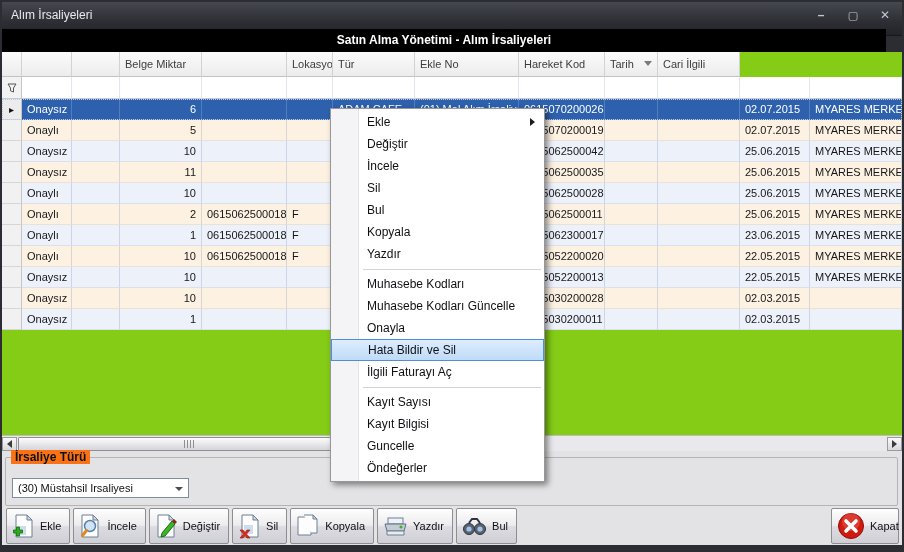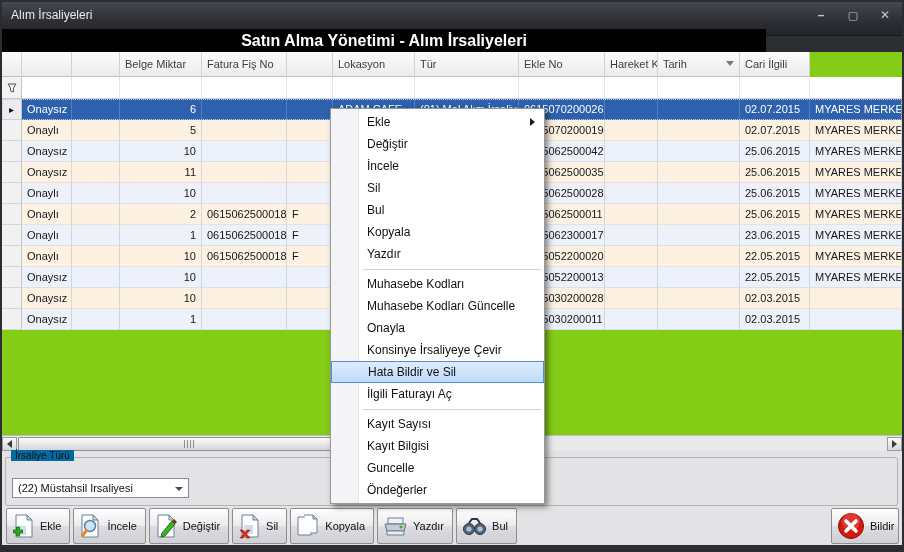--- a/index.html
+++ b/index.html
@@ -9,22 +9,22 @@
 
   
   .titlebar { position:absolute; left:2px; top:2px; width:900px; height:34px;
     background:linear-gradient(#45484e,#2e3036 55%,#222429); color:#e8eaee;
     font-size:12px; line-height:26px; padding-left:9px;
     border-bottom:1px solid #17181b; }
   .winbtns { position:absolute; right:8px; top:0; height:26px; display:flex; gap:14px; align-items:center; }
   .winbtn { color:#c2c7cf; font-size:12px; font-weight:bold; width:18px; text-align:center; cursor:default; }
 
   
-  .cmdbar { position:absolute; left:2px; top:29px; width:764px; height:23px; background:#000;
-    color:#fff; font-size:16px; font-weight:bold; text-align:center; line-height:23px; }
+  .cmdbar { position:absolute; left:2px; top:29px; width:884px; height:23px; background:#000;
+    color:#fff; font-size:12px; font-weight:bold; text-align:center; line-height:23px; }
 
   
   .grid { position:absolute; left:2px; top:52px; width:900px; height:383px; background:#84cc16; overflow:hidden; }
   .grow { display:grid; }
   .hrow { height:25px; }
   .hcell { background:linear-gradient(#fbfbfb,#ececec); border-right:1px solid #d2d2d2; border-bottom:1px solid #c2c2c2;
     font-size:11px; color:#3c3c3c; line-height:24px; padding:0 5px; white-space:nowrap; overflow:hidden; position:relative; }
   .sortarrow { position:absolute; right:5px; top:9px; width:0; height:0;
     border-left:4px solid transparent; border-right:4px solid transparent; border-top:5px solid #7a7a7a; }
   .frow { height:22px; }
@@ -53,22 +53,22 @@
   .tri.r { border-top:4px solid transparent; border-bottom:4px solid transparent; border-left:5px solid #3a3a3e; }
   .sthumb { position:absolute; left:16px; top:1px; width:342px; height:14px;
     background:linear-gradient(#fdfdfd,#d4d4da); border:1px solid #8e8e94; border-radius:1px;
     display:flex; align-items:center; justify-content:center; gap:2px; }
   .grip { width:1px; height:8px; background:#8e8e94; }
 
   
   .panel { position:absolute; left:2px; top:451px; width:900px; height:94px; background:#e3e3e5; }
   .groupbox { position:absolute; left:3px; top:6px; width:893px; height:49px;
     border:1px solid #b4b4b8; border-radius:2px; }
-  .gblabel { position:absolute; left:5px; top:-8px; background:#0369a1; padding:0 4px;
-    font-size:10px; font-weight:normal; color:#101010; }
+  .gblabel { position:absolute; left:5px; top:-8px; background:#f97316; padding:0 4px;
+    font-size:12px; font-weight:bold; color:#101010; }
   .combo { position:absolute; left:6px; top:20px; width:177px; height:20px; background:#fff;
     border:1px solid #7e8d9d; font-size:11px; color:#101014; line-height:18px; padding:0 20px 0 5px;
     white-space:nowrap; overflow:hidden; }
   .combo .arrow { position:absolute; right:5px; top:8px; width:0; height:0;
     border-left:4px solid transparent; border-right:4px solid transparent; border-top:4px solid #4a4a50; }
 
   
   .toolbar { position:absolute; left:0; top:57px; width:900px; height:37px; display:flex; gap:3px; padding-left:4px; }
   .tbtn { height:36px; border:1px solid #8d8d92; border-radius:2px;
     background:linear-gradient(#fefefe,#ececef 48%,#dcdce1 52%,#cfcfd6);
@@ -104,21 +104,20 @@
   <div class="cmdbar">
     <span>Satın Alma Yönetimi - Alım İrsaliyeleri</span>
   </div>
 
   <div class="grid">
     <div class="grow hrow" id="ghead" style="grid-template-columns: 20px 50px 48px 82px 85px 46px 82px 104px 86px 53px 82px 70px 92px;">
         <div class="hcell"></div>
         <div class="hcell"></div>
         <div class="hcell"></div>
         <div class="hcell">Belge Miktar</div>
-        <div class="hcell">Fatura Fiş No</div>
         <div class="hcell"></div>
         <div class="hcell">Lokasyon</div>
         <div class="hcell">Tür</div>
         <div class="hcell">Ekle No</div>
         <div class="hcell">Hareket Kod</div>
         <div class="hcell">Tarih<span class="sortarrow"></span></div>
         <div class="hcell">Cari İlgili</div>
       </div>
     <div class="grow frow" id="gfilter" style="grid-template-columns: 20px 50px 48px 82px 85px 46px 82px 104px 86px 53px 82px 70px 92px;">
         <div class="fcell ind">
@@ -320,21 +319,21 @@
     </div>
     <div class="sbtn right">
         <span class="tri r"></span>
       </div>
   </div>
 
   <div class="panel">
     <div class="groupbox">
       <span class="gblabel">İrsaliye Türü</span>
       <div class="combo">
-        <span>(22) Müstahsil Irsaliyesi</span>
+        <span>(30) Müstahsil Irsaliyesi</span>
         <span class="arrow"></span>
       </div>
     </div>
 
     <div class="toolbar">
       <div class="tbtn">
         <svg width="25" height="27" viewBox="0 0 25 27">
           <path d="M5 2 h11 l5 5 v17 H5 z" fill="#fdfdfd" stroke="#6d8096"></path>
           <path d="M16 2 v5 h5 z" fill="#cfd9e4" stroke="#6d8096"></path>
           <rect x="6" y="13" width="9" height="9" fill="#b9cfe4" opacity="0.7"></rect>
@@ -395,39 +394,38 @@
           <path d="M8 10 l3-4 h5 l3 4" fill="none" stroke="#2e3540" stroke-width="2"></path>
         </svg>
         <span>Bul</span>
       </div>
       <div class="tbtn close">
         <svg width="30" height="30" viewBox="0 0 30 30">
           <circle cx="15" cy="15" r="12.5" fill="#d11a0f" stroke="#8e0e06"></circle>
           <circle cx="15" cy="11" r="9" fill="#e8564c" opacity="0.55"></circle>
           <path d="M10 10 L20 20 M20 10 L10 20" stroke="#fff" stroke-width="3.6" stroke-linecap="round"></path>
         </svg>
-        <span>Bildir</span>
+        <span>Kapat</span>
       </div>
     </div>
   </div>
 
   <div class="menu" id="cmenu">
     <div class="gutter"></div>
   <div class="mi">Ekle<span class="sub"></span></div>
       <div class="mi">Değiştir</div>
       <div class="mi">İncele</div>
       <div class="mi">Sil</div>
       <div class="mi">Bul</div>
       <div class="mi">Kopyala</div>
       <div class="mi">Yazdır</div>
       <div class="msep"></div>
       <div class="mi">Muhasebe Kodları</div>
       <div class="mi">Muhasebe Kodları Güncelle</div>
       <div class="mi">Onayla</div>
-      <div class="mi">Konsinye İrsaliyeye Çevir</div>
       <div class="mi hl">Hata Bildir ve Sil</div>
       <div class="mi">İlgili Faturayı Aç</div>
       <div class="msep"></div>
       <div class="mi">Kayıt Sayısı</div>
       <div class="mi">Kayıt Bilgisi</div>
       <div class="mi">Guncelle</div>
       <div class="mi">Öndeğerler</div>
     </div>
 
 </div>

